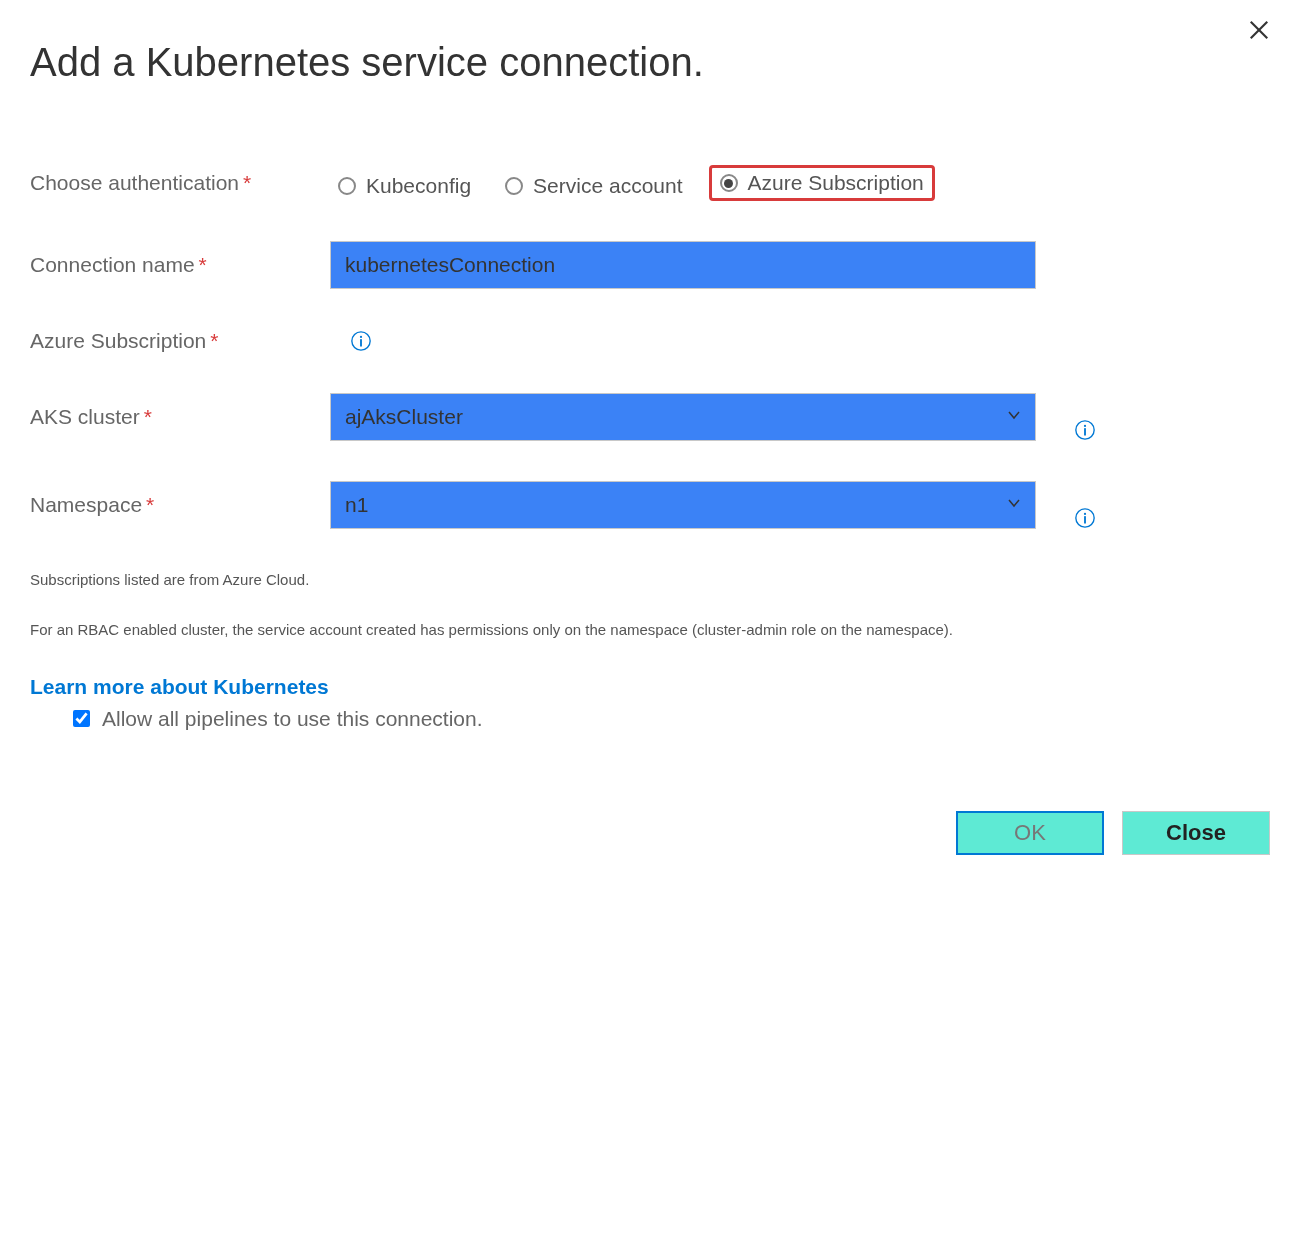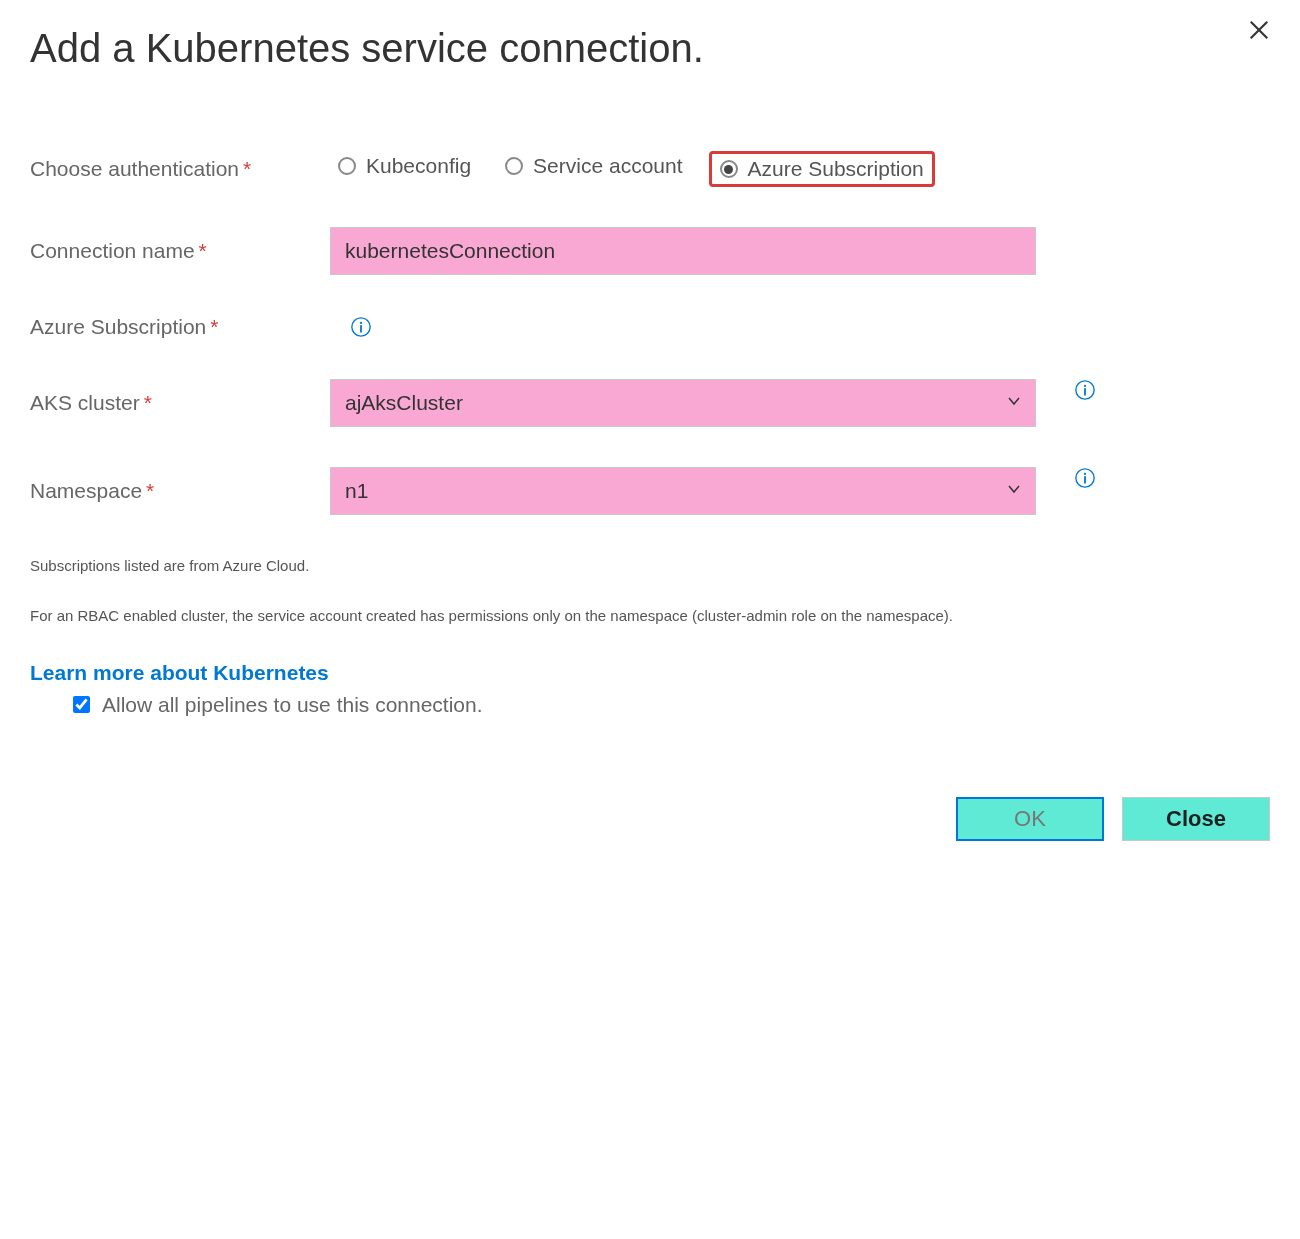--- a/index.html
+++ b/index.html
@@ -17,39 +17,39 @@
       right: 30px;
       font-size: 28px;
       color: #333;
       cursor: pointer;
       line-height: 1;
     }
     .dialog-title {
       font-size: 40px;
       font-weight: 300;
       color: #333;
-      margin-top: 6px;
+      margin-top: 20px;
       margin-bottom: 80px;
     }
     .form-row {
       display: flex;
       align-items: center;
       margin-bottom: 40px;
     }
     .label-col {
       width: 300px;
       flex-shrink: 0;
       font-size: 21px;
       color: #666;
     }
     .required { color: #d83b3b; margin-left: 4px; }
     .control-col {
       flex: 1;
       display: flex;
-      align-items: flex-start;
+      align-items: flex-end;
       gap: 18px;
     }
     .radio-opt {
       display: inline-flex;
       align-items: center;
       gap: 10px;
       font-size: 21px;
       color: #555;
       padding: 3px 8px;
       cursor: pointer;
@@ -69,21 +69,21 @@
     .radio-circle.checked .dot {
       width: 9px; height: 9px; border-radius: 50%; background: #444;
     }
     .text-input, .select-input {
       width: 706px;
       height: 48px;
       border: 1px solid #c8c8c8;
       font-size: 21px;
       padding: 0 14px;
       color: #333;
-      background: #f9a8d4;
+      background: #3b82f6;
     }
     .select-wrapper {
       position: relative;
       width: 706px;
     }
     .select-input {
       width: 100%;
       padding-right: 44px;
       white-space: nowrap;
       overflow: hidden;

